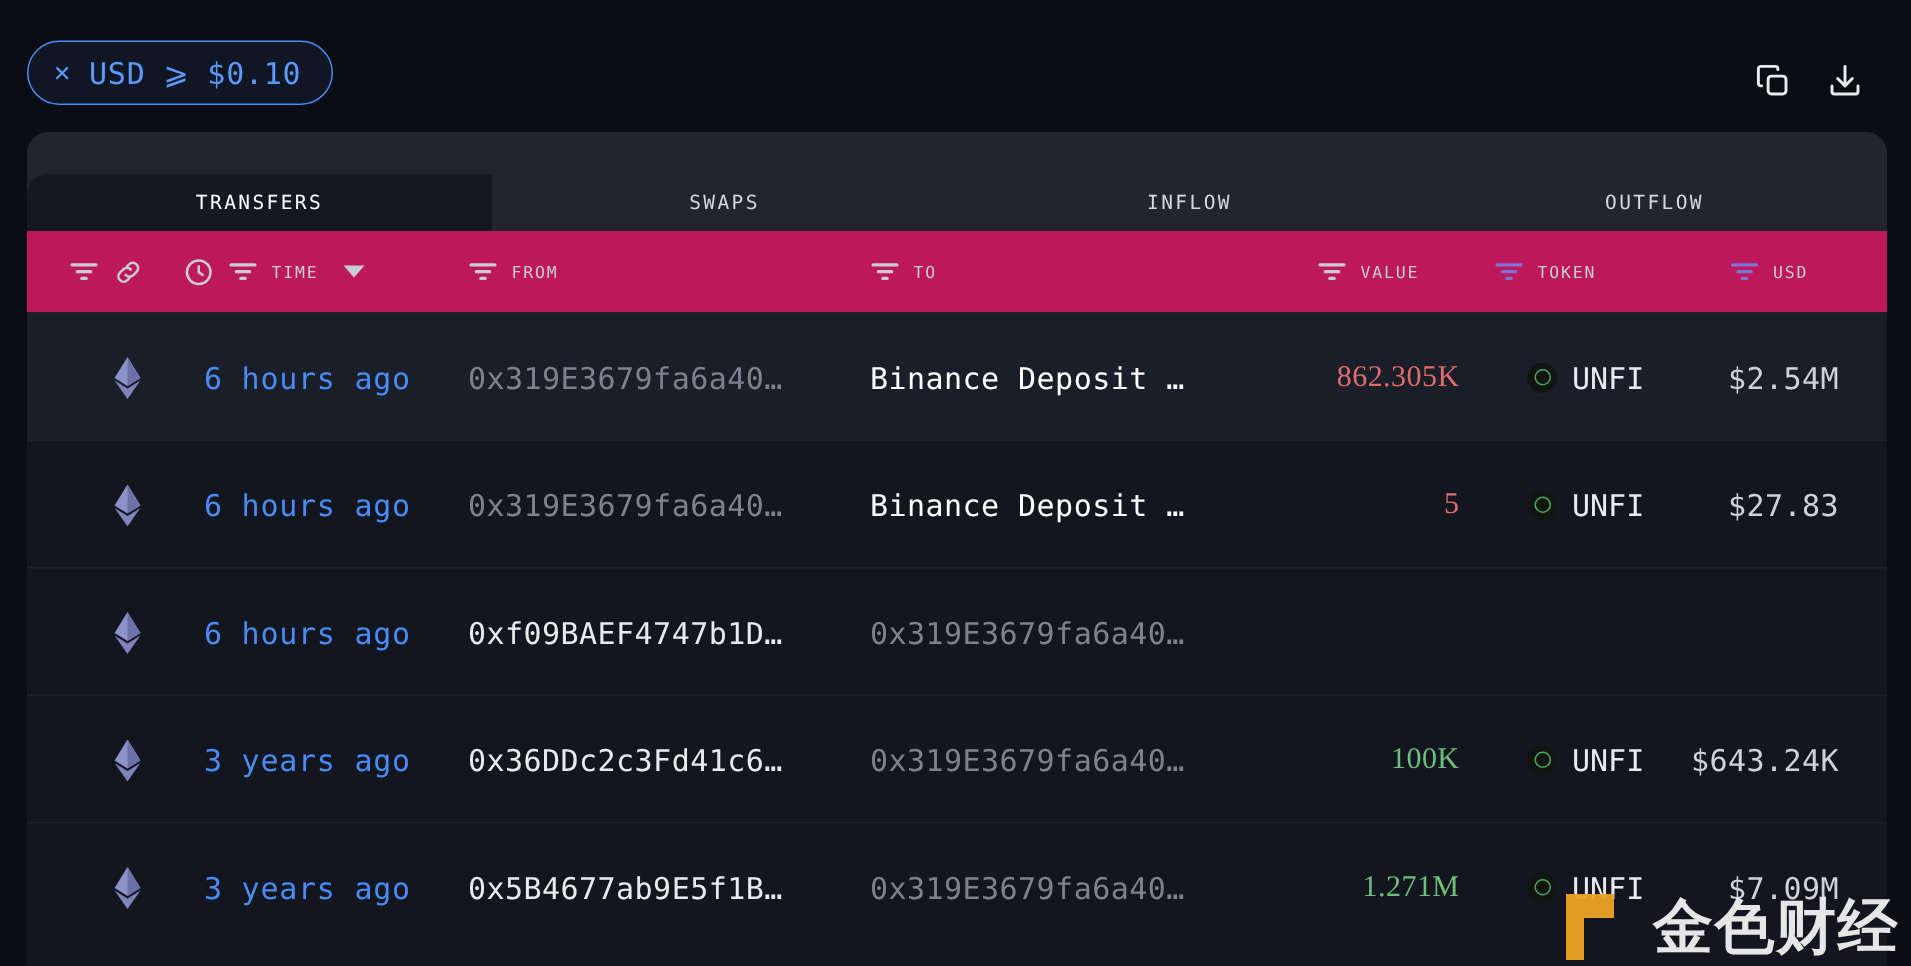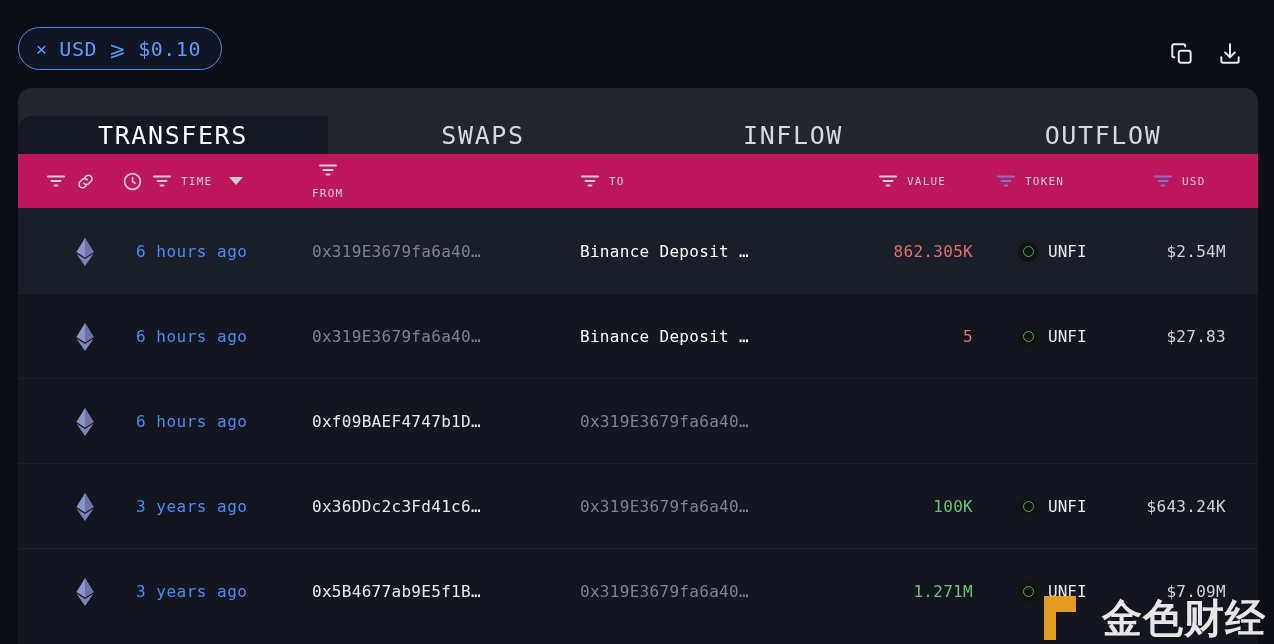--- a/index.html
+++ b/index.html
@@ -72,21 +72,21 @@
     height: 66px;
     background: #22252c;
     border-radius: 14px 14px 0 0;
     overflow: hidden;
   }
   .tab {
     flex: 1 1 0;
     display: flex;
     align-items: center;
     justify-content: center;
-    font-size: 25px;
+    font-size: 13px;
     letter-spacing: 1.6px;
     color: #d6d8dd;
     cursor: pointer;
     background: #22252c;
     margin-top: 28px;
   }
   .tab.active {
     background: #141823;
     color: #ffffff;
     border-radius: 14px 0 0 0;
@@ -107,55 +107,55 @@
     display: flex;
     align-items: center;
     gap: 9px;
     cursor: pointer;
   }
   .filt { flex: none; display: block; }
 
   
   .c-chain  { position: absolute; left: 28px;  }
   .c-time   { position: absolute; left: 104px; }
-  .c-from   { position: absolute; left: 294px; flex-direction: column; }
+  .c-from   { position: absolute; left: 294px; }
   .c-to     { position: absolute; left: 562px; }
   .c-value  { position: absolute; left: 860px; }
   .c-token  { position: absolute; left: 978px; }
   .c-usd    { position: absolute; left: 1135px; }
 
   .sort-caret {
     width: 0; height: 0;
     border-left: 7px solid transparent;
     border-right: 7px solid transparent;
     border-top: 8px solid #c9ccd3;
     margin-left: 8px;
     cursor: pointer;
   }
 
   
   .tbody { position: relative; }
   .row {
     position: relative;
     height: 85px;
     border-top: 1px solid #1d212c;
-    font-size: 16px;
+    font-size: 20px;
     padding-left: 13px;
   }
   .row.hl { background: #1a1e29; }
 
   .cell { position: absolute; top: 0; height: 85px; display: flex; align-items: center; }
 
   .r-chain { left: 58px; }
   .r-time  { left: 118px; color: #4a8bf5; letter-spacing: 0.5px; }
   .r-from  { left: 294px; color: #7d828d; letter-spacing: 0.3px; }
   .r-from.bright { color: #e9eaee; }
   .r-to    { left: 562px; color: #7d828d; letter-spacing: 0.3px; }
   .r-to.bright { color: #ffffff; }
-  .r-value { right: 285px; width: 240px; justify-content: flex-end; letter-spacing: 0.3px; }
+  .r-value { right: 285px; width: 240px; justify-content: flex-end; letter-spacing: 0.3px; font-family: Liberation Serif, serif; }
   .r-value.up   { color: #6dbf7a; }
   .r-value.down { color: #e06c6c; }
   .r-token { left: 1000px; display: flex; align-items: center; gap: 10px; color: #e9eaee; }
   .r-usd   { right: 32px; width: 220px; justify-content: flex-end; color: #cfd2d8; letter-spacing: 0.3px; }
 
   
   .eth-diamond { display: block; }
 
   
   .tok-circle {

